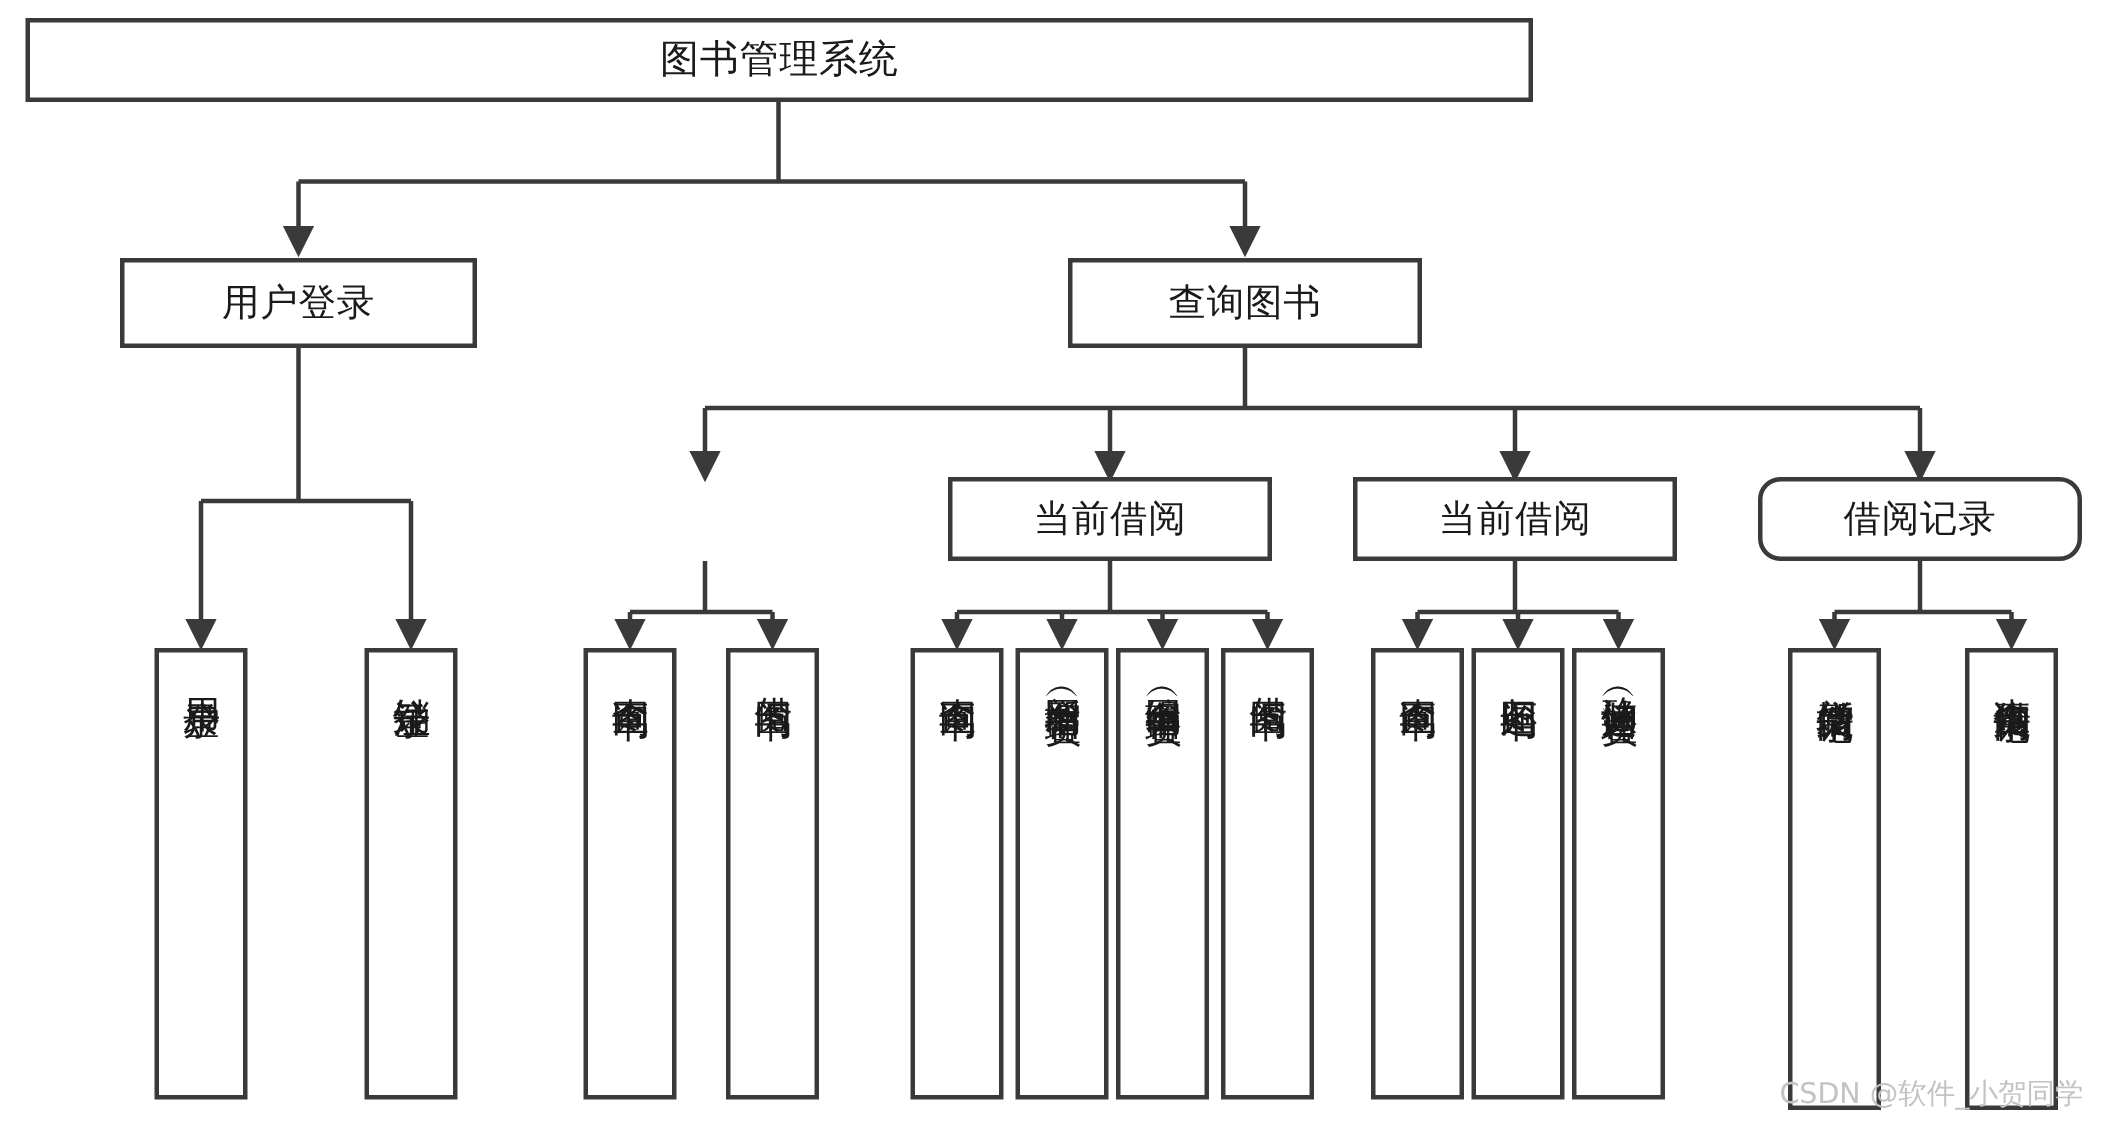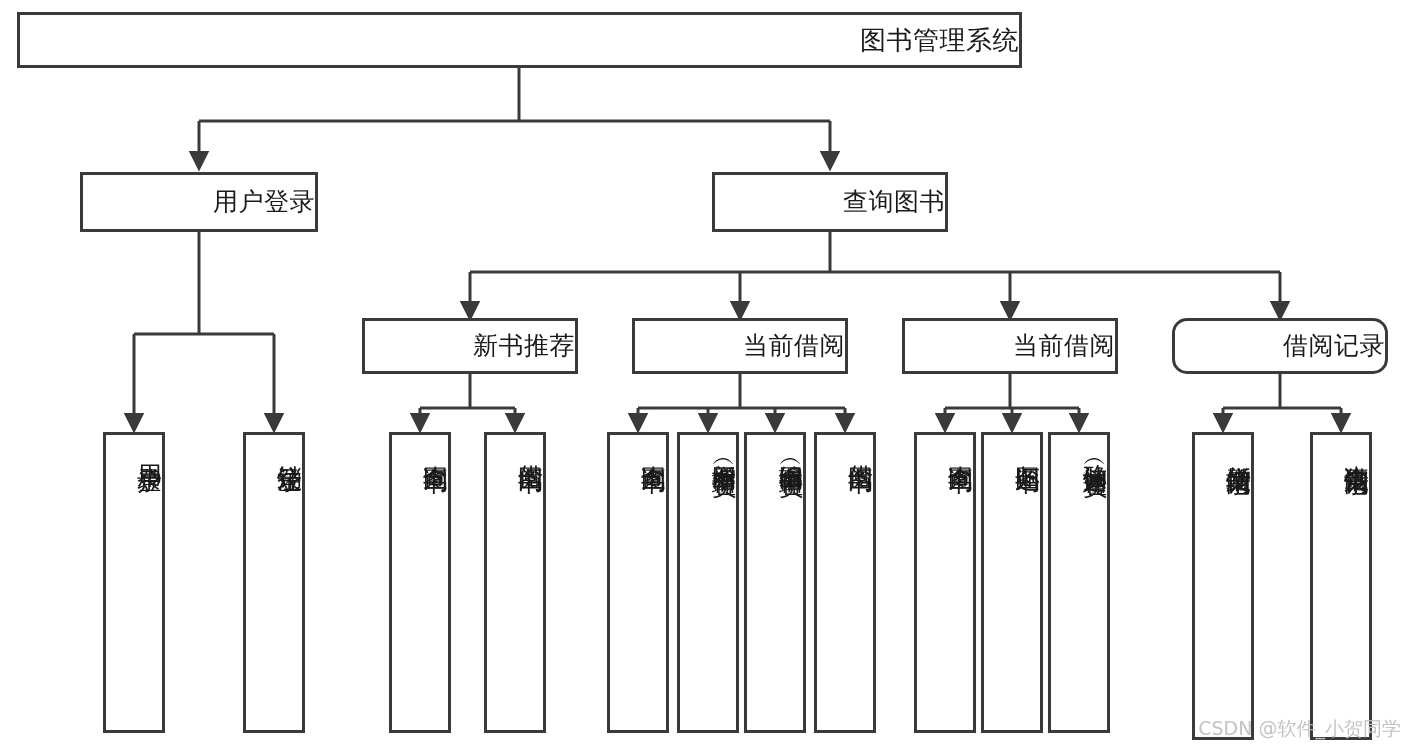--- a/index.html
+++ b/index.html
@@ -25,21 +25,21 @@
     width: 1405px;
     height: 747px;
   }
   .node-box {
     position: absolute;
     box-sizing: border-box;
     border: 3px solid #3a3a3a;
     background: #ffffff;
     display: flex;
     align-items: center;
-    justify-content: flex-end;
+    justify-content: center;
     color: #1a1a1a;
   }
   .node-label {
     display: block;
     text-align: center;
     line-height: 1.18;
     letter-spacing: 0.5px;
   }
   
   .h-node .node-label {
@@ -60,21 +60,21 @@
     font-size: 25px;
     line-height: 1.04;
     letter-spacing: 1.5px;
     max-height: 100%;
   }
   .v-node.tall .node-label {
     font-size: 24px;
   }
   #watermark {
     position: absolute;
-    right: 4px;
+    right: 16px;
     bottom: 5px;
     font-size: 19px;
     color: #c3c3c3;
     white-space: nowrap;
     font-family: "DejaVu Sans", "Liberation Sans", sans-serif;
     pointer-events: none;
   }
 </style>
 </head>
 <body>
@@ -135,23 +135,20 @@
     <span class="node-label">图书管理系统</span>
   </div>
 
   <div class="node-box h-node" style="left:80px; top:172px; width:238px; height:60px;">
     <span class="node-label">用户登录</span>
   </div>
   <div class="node-box h-node" style="left:712px; top:172px; width:236px; height:60px;">
     <span class="node-label">查询图书</span>
   </div>
 
-  <div class="node-box h-node" style="left:362px; top:318px; width:216px; height:56px;">
-    <span class="node-label">新书推荐</span>
-  </div>
   <div class="node-box h-node" style="left:632px; top:318px; width:216px; height:56px;">
     <span class="node-label">当前借阅</span>
   </div>
   <div class="node-box h-node" style="left:902px; top:318px; width:216px; height:56px;">
     <span class="node-label">当前借阅</span>
   </div>
   <div class="node-box h-node" style="left:1172px; top:318px; width:216px; height:56px;border-radius:15px;">
     <span class="node-label">借阅记录</span>
   </div>
 

